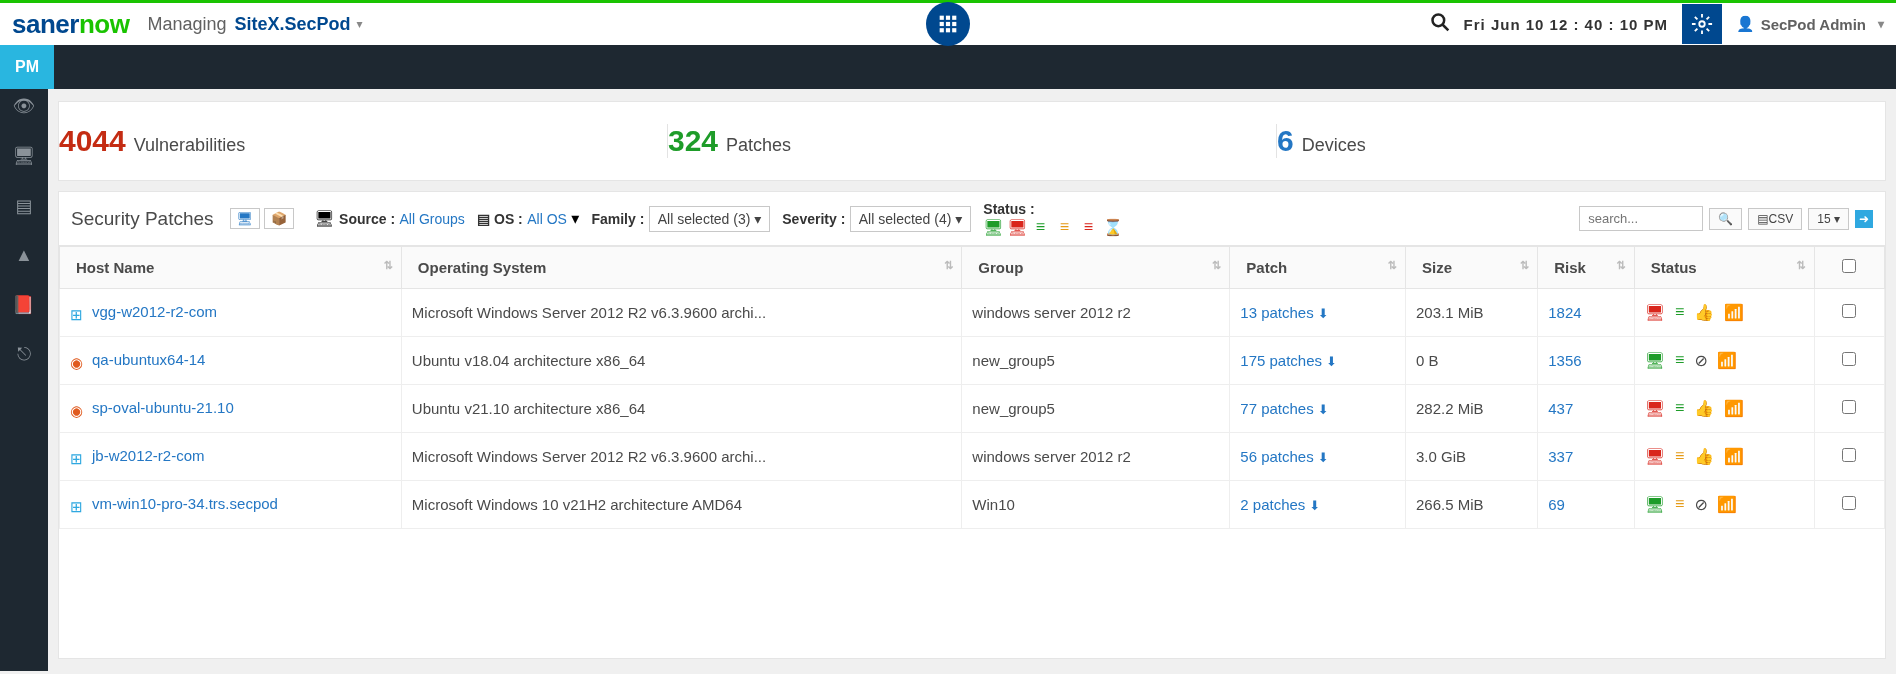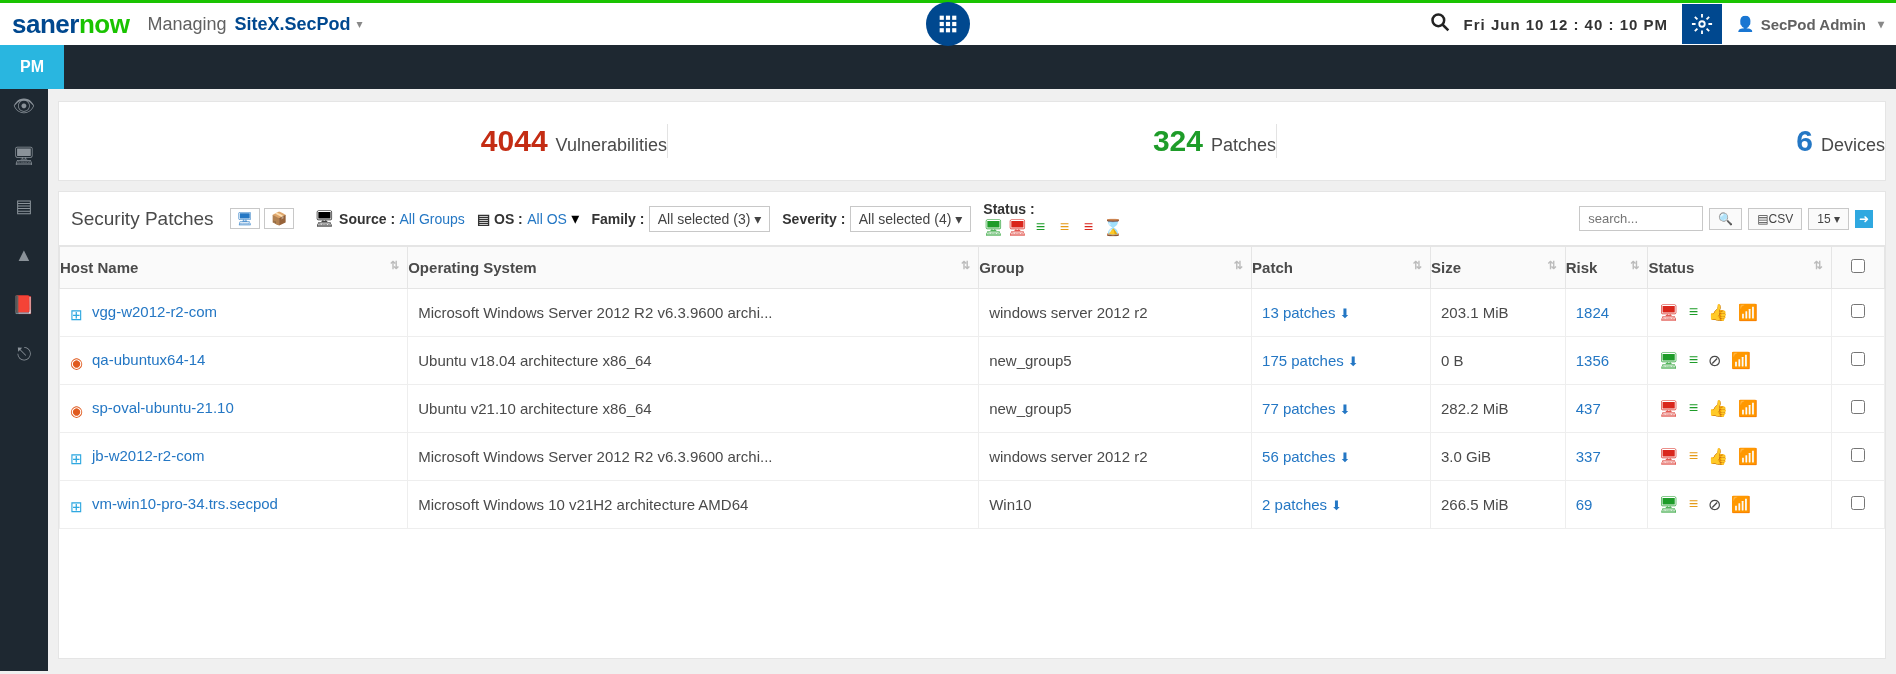--- a/index.html
+++ b/index.html
@@ -11,29 +11,29 @@
 .sitename{margin-left:8px;color:#00488f;font-weight:700;font-size:18px}
 .chev{margin-left:6px;color:#888;font-size:12px}
 .grid-btn{position:absolute;left:50%;transform:translateX(-50%);width:44px;height:44px;border-radius:50%;background:#00488f;display:flex;align-items:center;justify-content:center}
 .grid-btn svg{fill:#fff}
 .top-right{position:absolute;right:12px;display:flex;align-items:center;gap:14px}
 .search-ico{color:#333;font-size:18px}
 .datetime{color:#333;font-size:15px;font-weight:700;letter-spacing:1px}
 .gear-box{width:40px;height:40px;background:#00488f;display:flex;align-items:center;justify-content:center;color:#fff}
 .user-area{color:#616161;font-weight:600;font-size:15px;display:flex;align-items:center;gap:6px}
 .navbar{height:44px;background:#1e2831;display:flex;align-items:center;color:#fff}
-.pm-badge{width:64px;height:44px;background:#29b6e0;color:#fff;display:flex;align-items:center;justify-content:center;font-weight:700;font-size:16px}
+.pm-badge{width:54px;height:44px;background:#29b6e0;color:#fff;display:flex;align-items:center;justify-content:center;font-weight:700;font-size:16px}
 .nav-links{margin-left:auto;display:flex;gap:48px;padding-right:22px;font-size:17px;color:#d6dadd;font-weight:600}
 .nav-links span{cursor:pointer}
 .main{display:flex;height:calc(100% - 92px)}
 .sidebar{width:48px;background:#1e2831;display:flex;flex-direction:column;align-items:center;padding-top:6px;gap:28px;color:#8a9299}
 .sidebar .sico{font-size:18px;cursor:pointer}
 .content{flex:1;padding:12px 10px;display:flex;flex-direction:column;gap:10px;overflow:hidden}
 .stats{background:#fff;display:flex;padding:22px 0;border:1px solid #e5e5e5}
-.stat{flex:1;text-align:right;border-right:1px solid #e3e3e3}
+.stat{flex:1;text-align:left;border-right:1px solid #e3e3e3}
 .stat:last-child{border-right:none}
 .stat-num{font-size:30px;font-weight:700;display:inline-block;margin-right:8px}
 .stat-lbl{font-size:18px;color:#4a4a4a}
 .num-red{color:#c42c13}
 .num-green{color:#1e9c29}
 .num-blue{color:#2477c4}
 .panel{background:#fff;border:1px solid #e5e5e5;flex:1;display:flex;flex-direction:column;overflow:hidden}
 .filters{display:flex;align-items:center;gap:12px;padding:8px 12px;border-bottom:1px solid #e5e5e5;flex-wrap:wrap}
 .ftitle{font-size:19px;color:#4a4a4a}
 .ficon-box{display:inline-flex;gap:4px;margin-left:4px}
@@ -42,21 +42,21 @@
 .flink{color:#2477c4;font-size:14px}
 .fselect{border:1px solid #c8c8c8;padding:4px 8px;font-size:14px;color:#444;background:#fff}
 .status-icons{display:flex;gap:6px;font-size:16px}
 .si{width:18px;display:inline-block;text-align:center}
 .col-g{color:#1e9c29}.col-r{color:#d9261c}.col-go{color:#1e9c29}.col-o{color:#e59b18}.col-r2{color:#d9261c}.col-hg{color:#c08b24}
 .right-tools{margin-left:auto;display:flex;align-items:center;gap:6px}
 .searchbox{border:1px solid #c8c8c8;padding:4px 8px;font-size:13px;width:124px;color:#888}
 .sbtns{border:1px solid #c8c8c8;padding:3px 8px;font-size:12px;color:#444;background:#fafafa}
 .tbl-wrap{overflow-y:auto;flex:1}
 table{width:100%;border-collapse:collapse}
-th{background:#fafafa;border:1px solid #e5e5e5;padding:12px 0;text-align:left;font-size:15px;color:#4a4a4a;font-weight:700;position:relative}
+th{background:#fafafa;border:1px solid #e5e5e5;padding:12px 16px;text-align:left;font-size:15px;color:#4a4a4a;font-weight:700;position:relative}
 th .sort{position:absolute;right:8px;color:#bbb;font-size:11px}
 td{border:1px solid #eee;padding:14px 10px;font-size:15px;color:#4a4a4a;vertical-align:middle}
 td.link a,.blue{color:#2477c4;text-decoration:none}
 .os-ico{display:inline-block;width:16px;height:16px;margin-right:6px;vertical-align:middle}
 .win{color:#2fa8e0}.ubu{color:#e05a1e}
 .patch-dl{color:#2477c4;font-size:13px;margin-left:4px}
 .stat-icons{display:flex;gap:10px;font-size:16px}
 .ck{text-align:center}
 input[type=checkbox]{width:14px;height:14px}
 .arrow-out{background:#2fa8e0;color:#fff;padding:2px 4px;font-size:12px}

